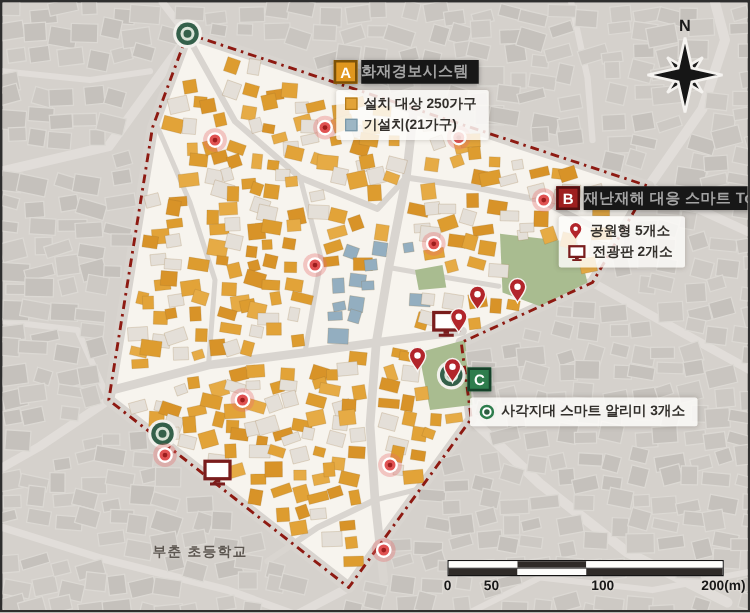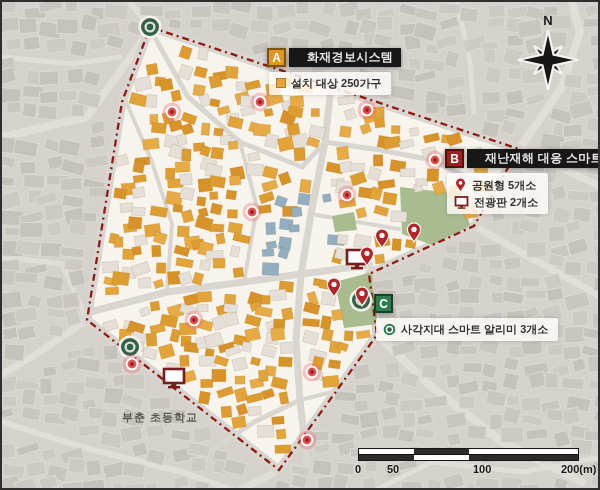--- a/index.html
+++ b/index.html
@@ -7,22 +7,22 @@
          overflow:hidden;font-family:"Liberation Sans",sans-serif;background:#d5d1cc;}
   svg.map{position:absolute;left:0;top:0;}
   
   .legend{position:absolute;z-index:5;}
   .lg-title{display:flex;align-items:stretch;gap:3px;filter:drop-shadow(0 1px 2px rgba(0,0,0,.35));}
   .badge{width:19px;height:19px;display:grid;place-items:center;color:#fff;font-weight:bold;
          font-size:12px;box-sizing:border-box;flex:0 0 19px;}
   .badge-a{background:#e0971f;border:2px solid #7c5208;}
   .badge-b{background:#9e1f1f;border:2px solid #511010;}
   .badge-c{background:#2e7d4d;border:2px solid #16422a;}
-  .bar{background:#171717;color:#e5e5e5;font-weight:bold;font-size:12px;line-height:15px;
-       padding:2px 8px 2px 18px;white-space:nowrap;letter-spacing:.3px;}
+  .bar{background:#171717;color:#a3a3a3;font-weight:bold;font-size:12px;line-height:15px;
+       padding:2px 8px 2px 0;white-space:nowrap;letter-spacing:.3px;}
   .lg-items{margin-top:5px;margin-left:2px;background:rgba(253,252,249,.84);border-radius:2px;
             padding:4px 10px 5px 7px;display:flex;flex-direction:column;gap:3px;width:max-content;
             box-shadow:0 0 4px rgba(70,60,50,.25);}
   .lg-row{display:flex;align-items:center;gap:5px;font-size:11px;font-weight:bold;color:#33302c;
           white-space:nowrap;line-height:14px;}
   .sq{width:10px;height:10px;display:inline-block;box-sizing:border-box;}
   .sq-orange{background:#e2a338;border:1px solid #b47c1d;}
   .sq-blue{background:#9db6c4;border:1px solid #7b99a9;}
   
   .scalebar{position:absolute;left:356px;top:446px;width:221px;z-index:5;}
@@ -943,20 +943,24 @@
   <div class="legend" style="left:265px;top:46px">
     <div class="lg-title">
       <span class="badge badge-a">A</span>
       <span class="bar">화재경보시스템</span>
     </div>
     <div class="lg-items">
       <div class="lg-row">
         <span class="sq sq-orange"></span>
         <span>설치 대상 250가구</span>
       </div>
+      <div class="lg-row">
+        <span class="sq sq-blue"></span>
+        <span>기설치(21가구)</span>
+      </div>
     </div>
   </div>
 
   <div class="legend" style="left:443px;top:147px">
     <div class="lg-title">
       <span class="badge badge-b">B</span>
       <span class="bar">재난재해 대응 스마트 Toolkit</span>
     </div>
     <div class="lg-items">
       <div class="lg-row">
@@ -1006,14 +1010,14 @@
       </div>
     </div>
     <div class="slabels">
       <span style="left:-3px">0</span>
       <span style="left:29px">50</span>
       <span style="left:115px">100</span>
       <span style="left:203px">200(m)</span>
     </div>
   </div>
 
-  <div class="maplabel" style="left:120px;top:408px">부춘 초등학교</div>
+  <div class="maplabel" style="left:120px;top:432px">부춘 초등학교</div>
 </div>
 
 </body></html>

